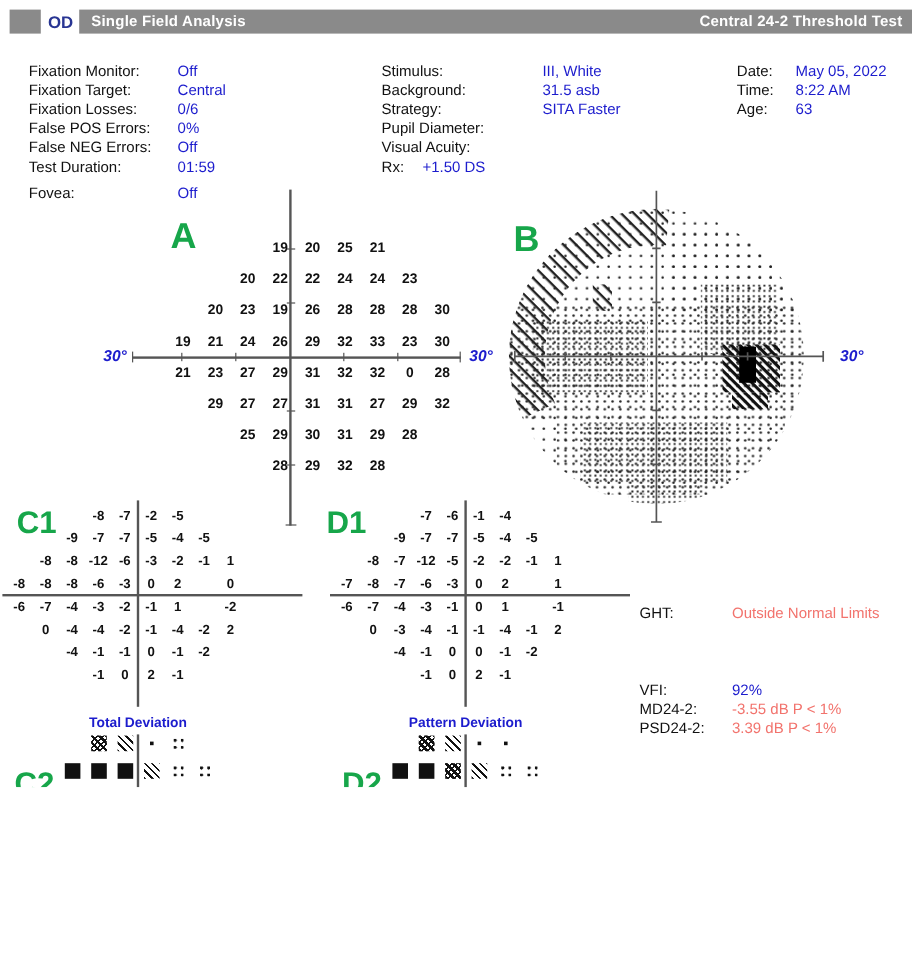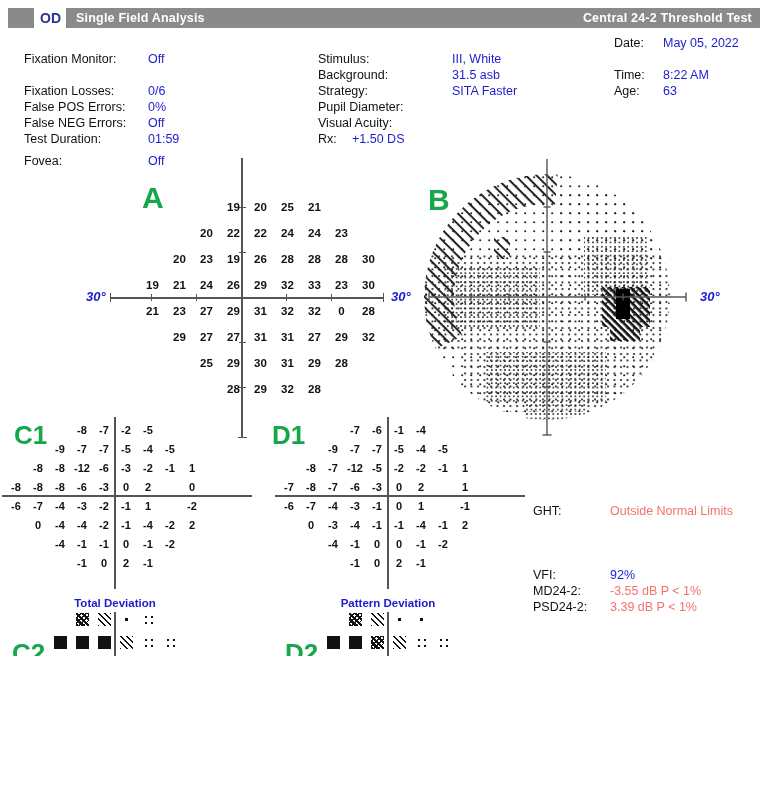--- a/index.html
+++ b/index.html
@@ -83,20 +83,24 @@
   <div class="hdr-eye">OD</div>
   <div class="hdr-bar">
     <span>Single Field Analysis</span>
     <span>Central 24-2 Threshold Test</span>
   </div>
 
   <div class="param-row pl" style="top:52px">
       <span class="plabel">Fixation Monitor:</span>
       <span class="pvalue">Off</span>
     </div>
+  <div class="param-row pl" style="top:68px">
+      <span class="plabel">Fixation Target:</span>
+      <span class="pvalue">Central</span>
+    </div>
   <div class="param-row pl" style="top:84px">
       <span class="plabel">Fixation Losses:</span>
       <span class="pvalue">0/6</span>
     </div>
   <div class="param-row pl" style="top:100px">
       <span class="plabel">False POS Errors:</span>
       <span class="pvalue">0%</span>
     </div>
   <div class="param-row pl" style="top:116px">
       <span class="plabel">False NEG Errors:</span>
@@ -129,21 +133,21 @@
     </div>
   <div class="param-row pm" style="top:116px">
       <span class="plabel">Visual Acuity:</span>
       <span class="pvalue"></span>
     </div>
   <div class="param-row pm-inline" style="top:132px">
       <span class="plabel">Rx:</span>
       <span class="pvalue">+1.50 DS</span>
     </div>
 
-  <div class="param-row pr" style="top:36px">
+  <div class="param-row pr" style="top:52px">
       <span class="plabel">Date:</span>
       <span class="pvalue">May 05, 2022</span>
     </div>
   <div class="param-row pr" style="top:68px">
       <span class="plabel">Time:</span>
       <span class="pvalue">8:22 AM</span>
     </div>
   <div class="param-row pr" style="top:84px">
       <span class="plabel">Age:</span>
       <span class="pvalue">63</span>

